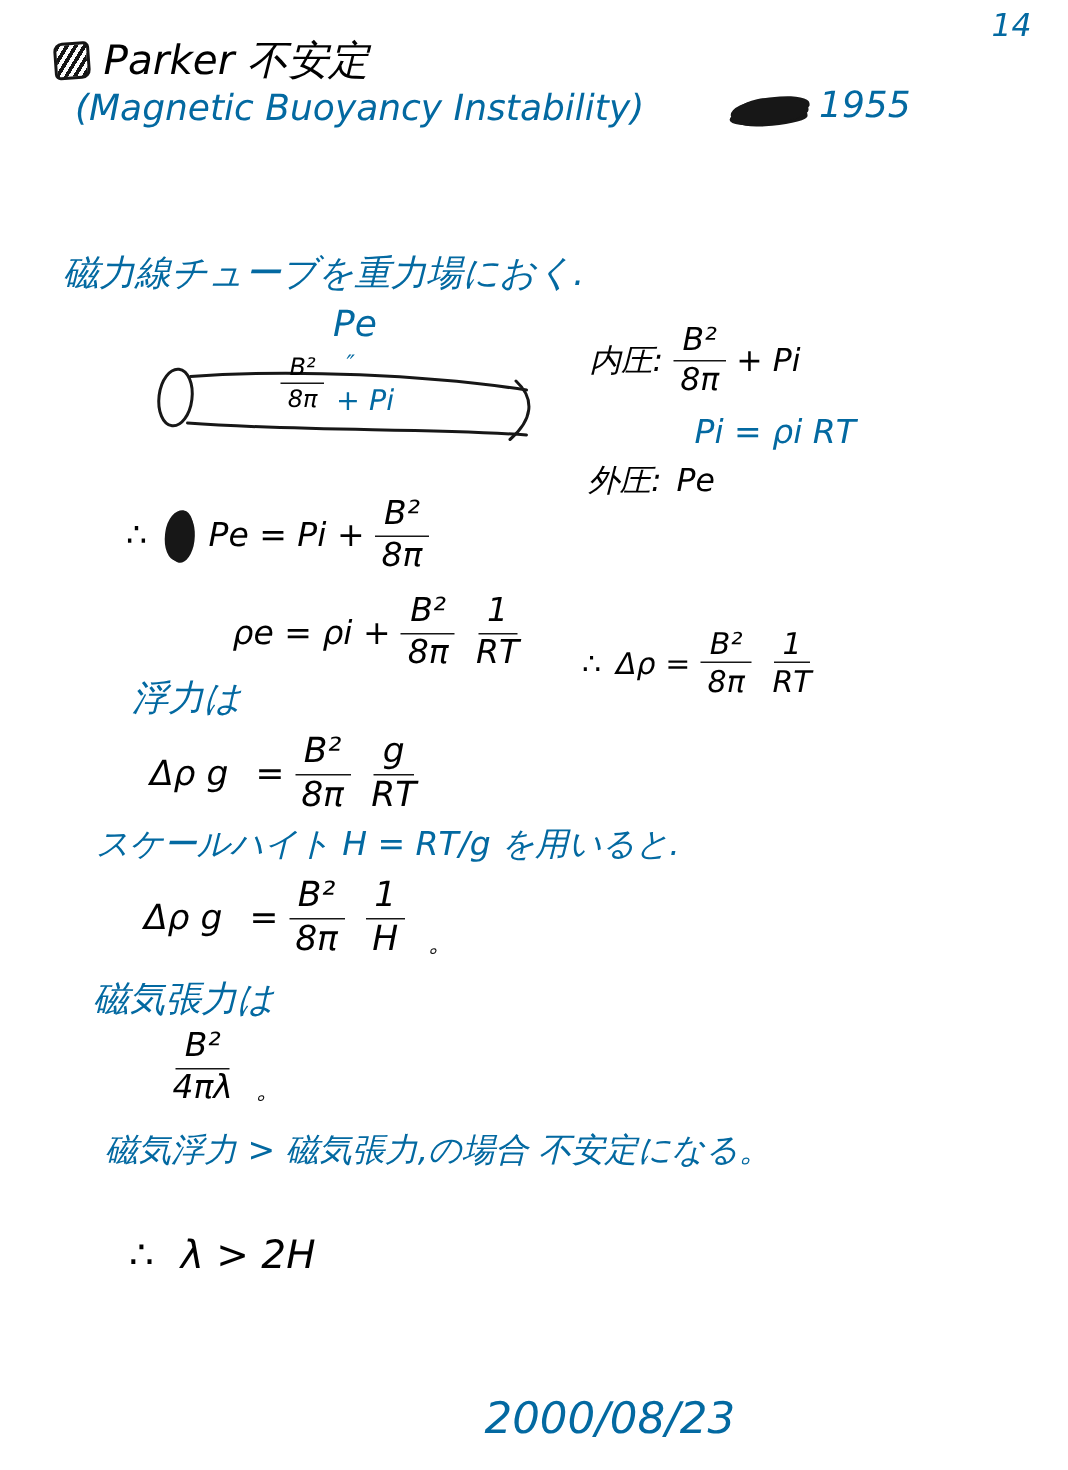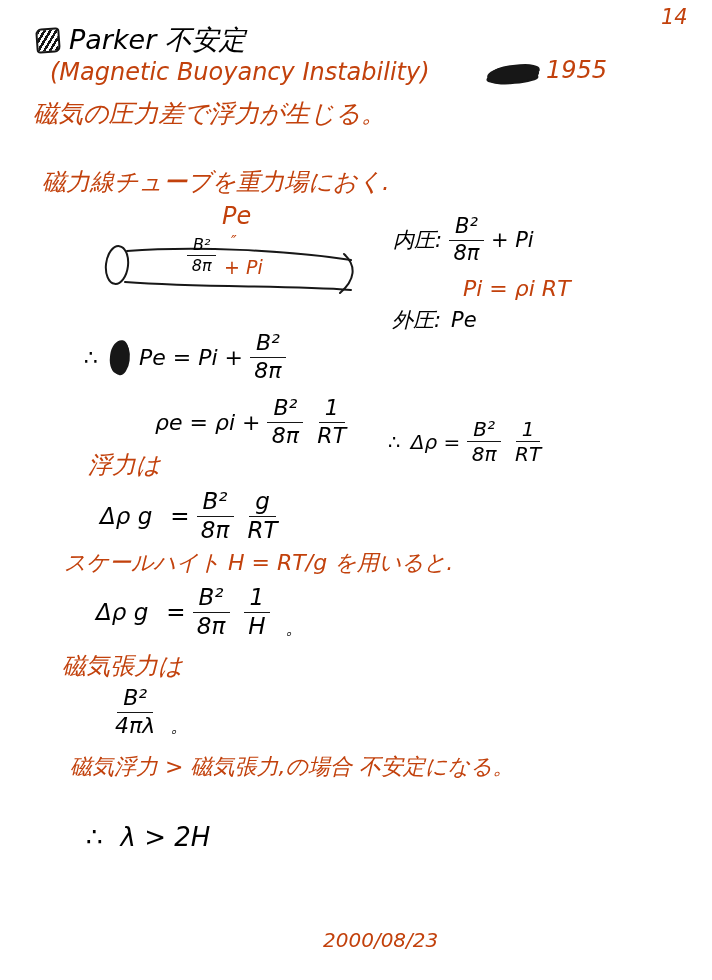--- a/index.html
+++ b/index.html
@@ -3,21 +3,21 @@
 <meta charset="utf-8">
 <style>
   * { margin:0; padding:0; box-sizing:border-box; }
   html,body { background:#ffffff; }
   .page {
     position:relative; width:712px; height:980px; background:#ffffff;
     color:#171717; font-family:"DejaVu Sans", sans-serif; font-style:italic;
     overflow:hidden;
   }
   .line { position:absolute; display:flex; align-items:center; white-space:nowrap; color:#000000; }
-  .txt  { position:absolute; white-space:nowrap; color:#c2410c; }
+  .txt  { position:absolute; white-space:nowrap; color:#0369a1; }
 
   
   .frac { display:inline-flex; flex-direction:column; align-items:center; line-height:1.12; margin:0 7px; text-align:center; }
   .frac .num { border-bottom:1.6px solid #171717; padding:0 6px 1px; }
   .frac .den { padding-top:1px; }
 
   
   .scribble-square {
     display:inline-block; width:24px; height:25px; margin-right:9px;
     border:2px solid #151515; border-radius:6px 4px 6px 4px;
@@ -50,21 +50,20 @@
 
   <div class="line" style="left:36px; top:22px; font-size:27px;">
     <span class="scribble-square"></span>
     <span>Parker 不安定</span>
   </div>
 
   <div class="txt" style="left:50px; top:58px; font-size:24px;">(Magnetic Buoyancy Instability)</div>
   <span class="scribble-strike" style="left:487px; top:66px;"></span>
   <div class="txt" style="left:546px; top:56px; font-size:24px;">1955</div>
 
-  <div class="txt" style="left:33px; top:97px; font-size:25px;">磁気の圧力差で浮力が生じる。</div>
 
   <div class="txt" style="left:42px; top:166px; font-size:24px;">磁力線チューブを重力場におく.</div>
 
   <svg style="position:absolute; left:45px; top:205px;" width="340" height="100" viewBox="0 0 340 100">
     <g fill="none" stroke="#171717" stroke-width="2" stroke-linecap="round">
       <ellipse cx="72" cy="60" rx="11" ry="19" transform="rotate(7 72 60)"></ellipse>
       <path d="M 82 46 C 150 41, 240 45, 306 55"></path>
       <path d="M 80 77 C 160 83, 240 80, 306 85"></path>
       <path d="M 299 49 C 312 61, 310 75, 295 88"></path>
     </g>
@@ -176,15 +175,15 @@
   </div>
 
   <div class="txt" style="left:70px; top:752px; font-size:22px;">磁気浮力 &gt; 磁気張力,の場合 不安定になる。</div>
 
   <div class="line" style="left:86px; top:822px; font-size:26px;">
     <span>∴</span>
     <span class="gap-m"></span>
     <span>λ &gt; 2H</span>
   </div>
 
-  <div class="txt" style="left:323px; top:928px; font-size:20px;text-align:center;">2000/08/23</div>
+  <div class="txt" style="left:323px; top:928px; font-size:29px;text-align:center;">2000/08/23</div>
 
 </div>
 
 </body></html>

